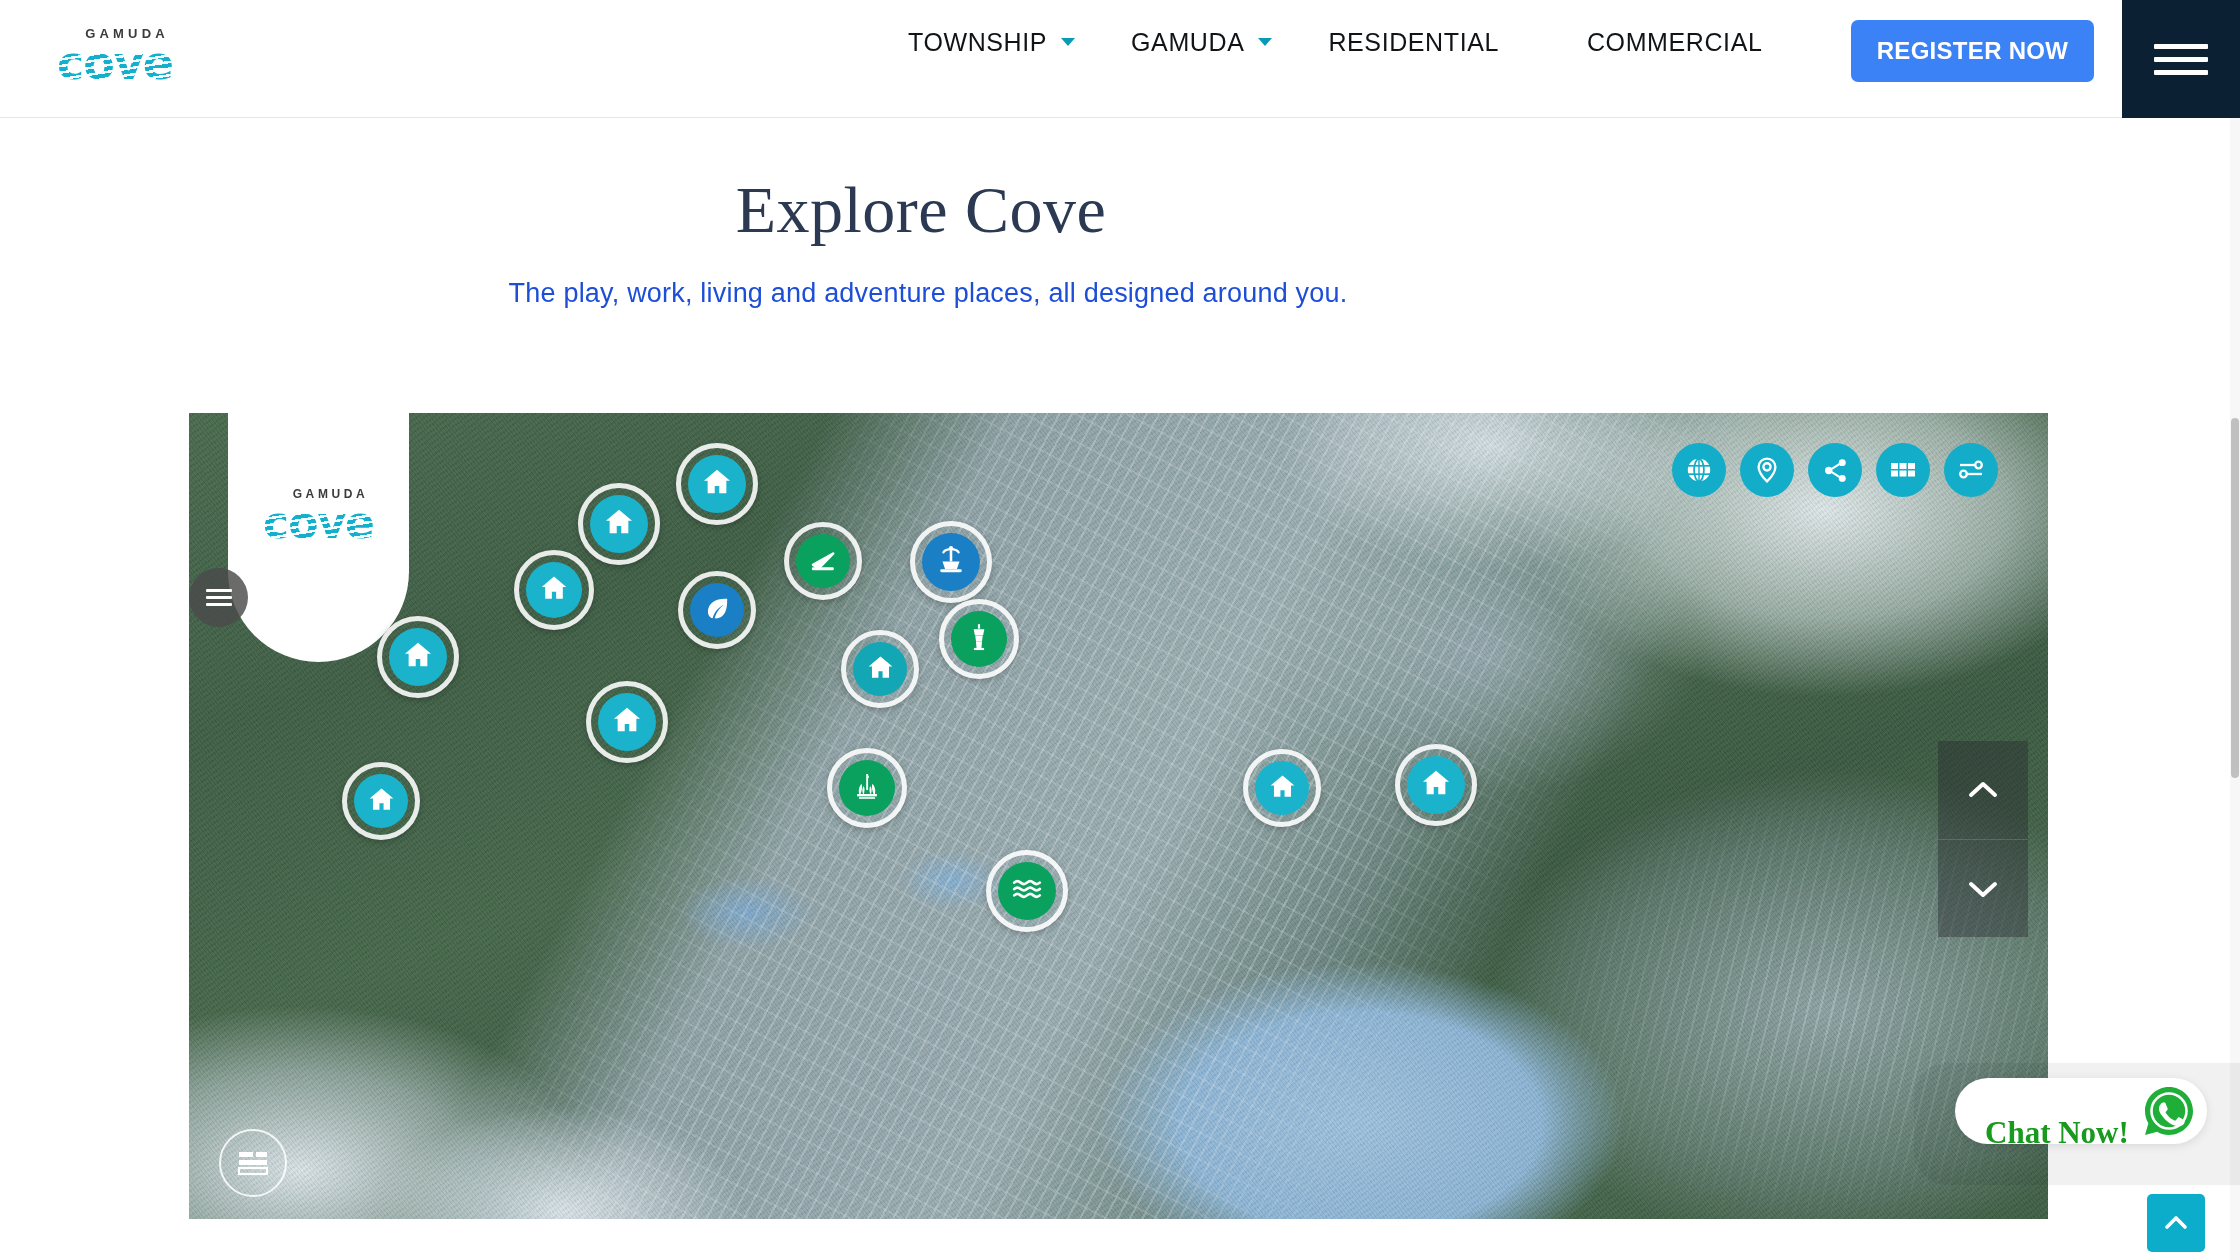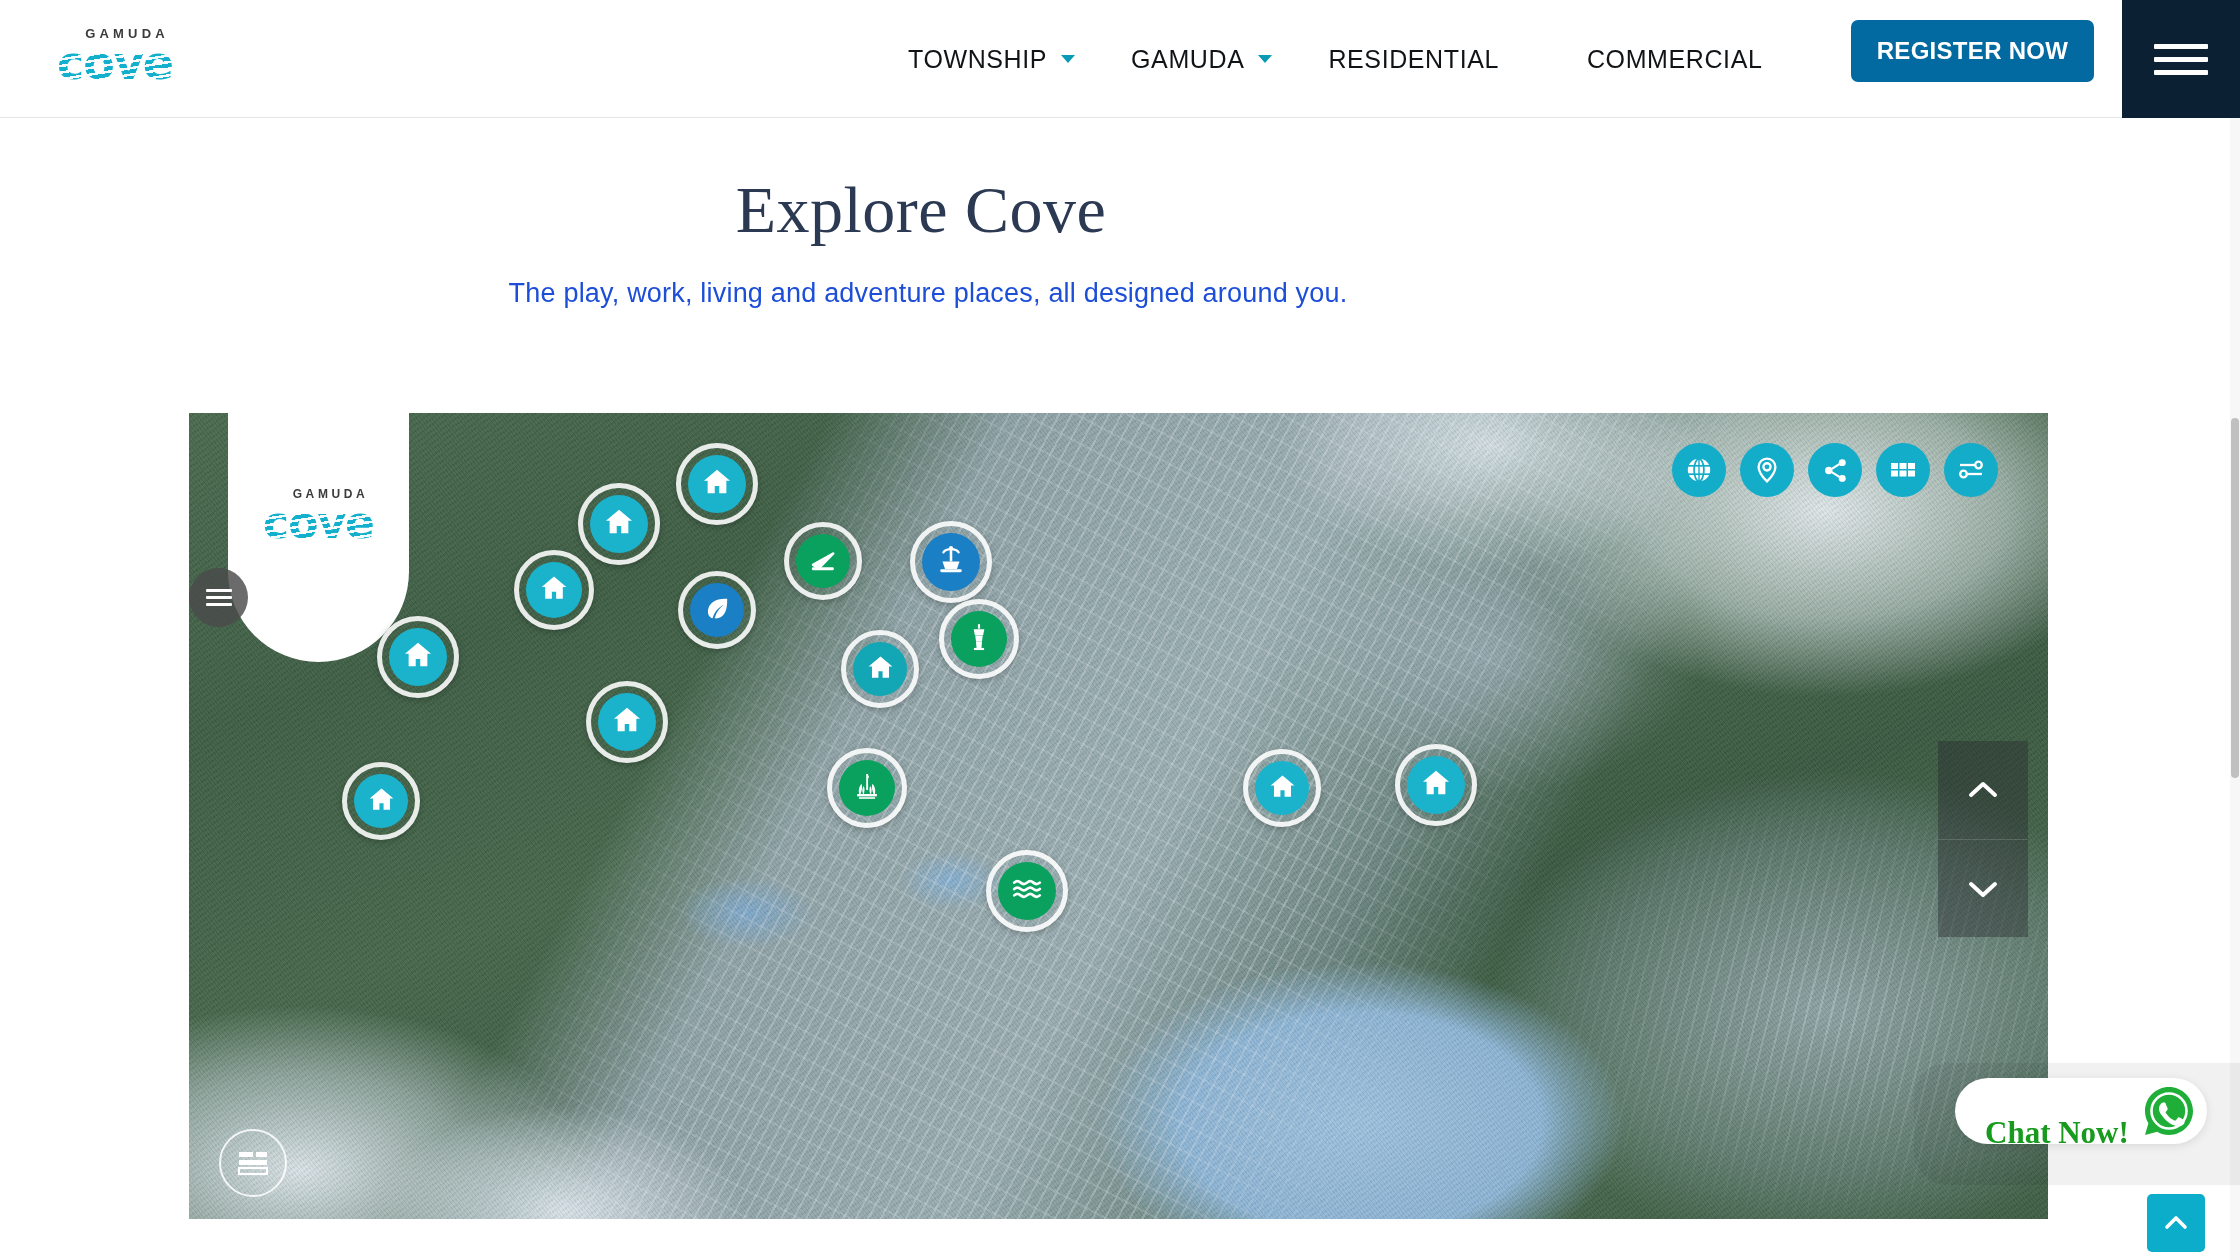--- a/index.html
+++ b/index.html
@@ -69,21 +69,20 @@
   }
 
   .nav {
     position: absolute;
     left: 880px;
     top: 0;
     height: 84px;
     display: flex;
     align-items: center;
     gap: 0;
-    margin-top: 17px;
   }
   .nav-item {
     display: flex;
     align-items: center;
     gap: 14px;
     padding: 0 28px;
     font-size: 25px;
     letter-spacing: 0.6px;
     color: #111417;
     font-weight: 400;
@@ -97,21 +96,21 @@
     border-right: 7px solid transparent;
     border-top: 8px solid #0a9ab5;
   }
 
   .register-btn {
     position: absolute;
     left: 1851px;
     top: 20px;
     width: 243px;
     height: 62px;
-    background: #0369a1;
+    background: #3b82f6;
     border-radius: 7px;
     color: #ffffff;
     font-size: 24px;
     font-weight: 700;
     letter-spacing: 0.3px;
     display: flex;
     align-items: center;
     justify-content: center;
     cursor: pointer;
     border: none;

